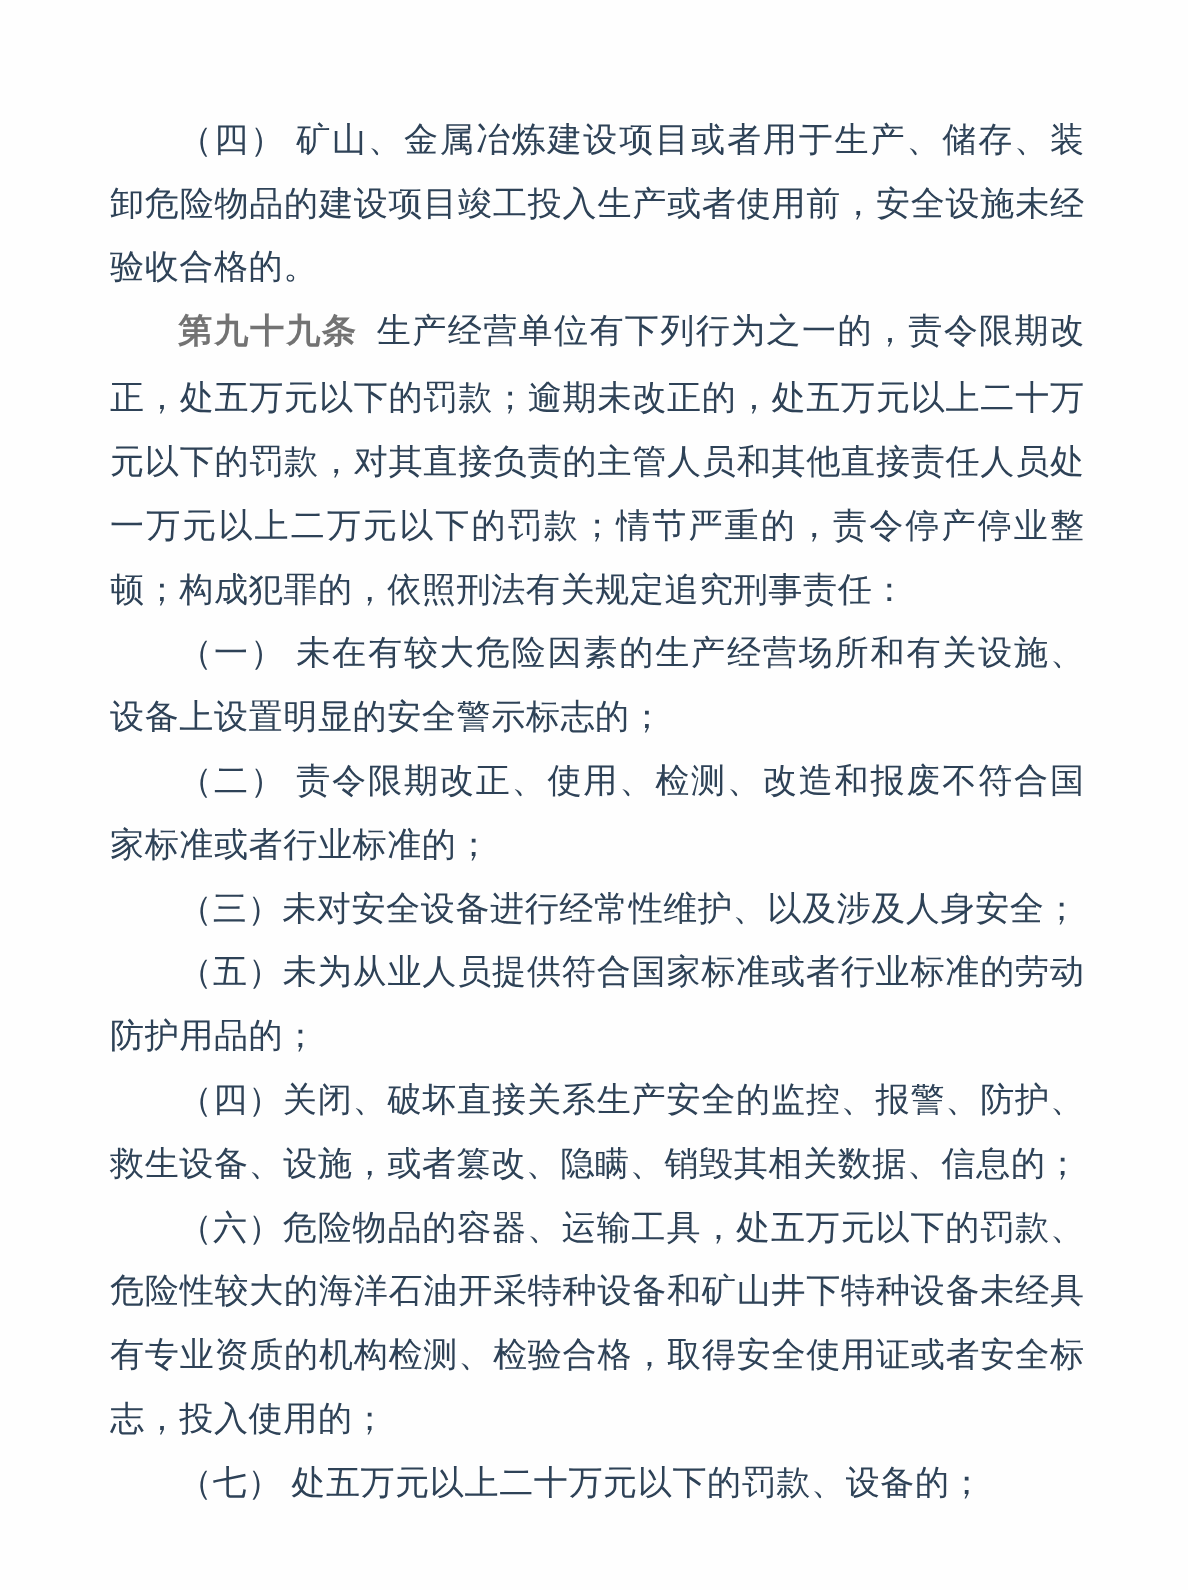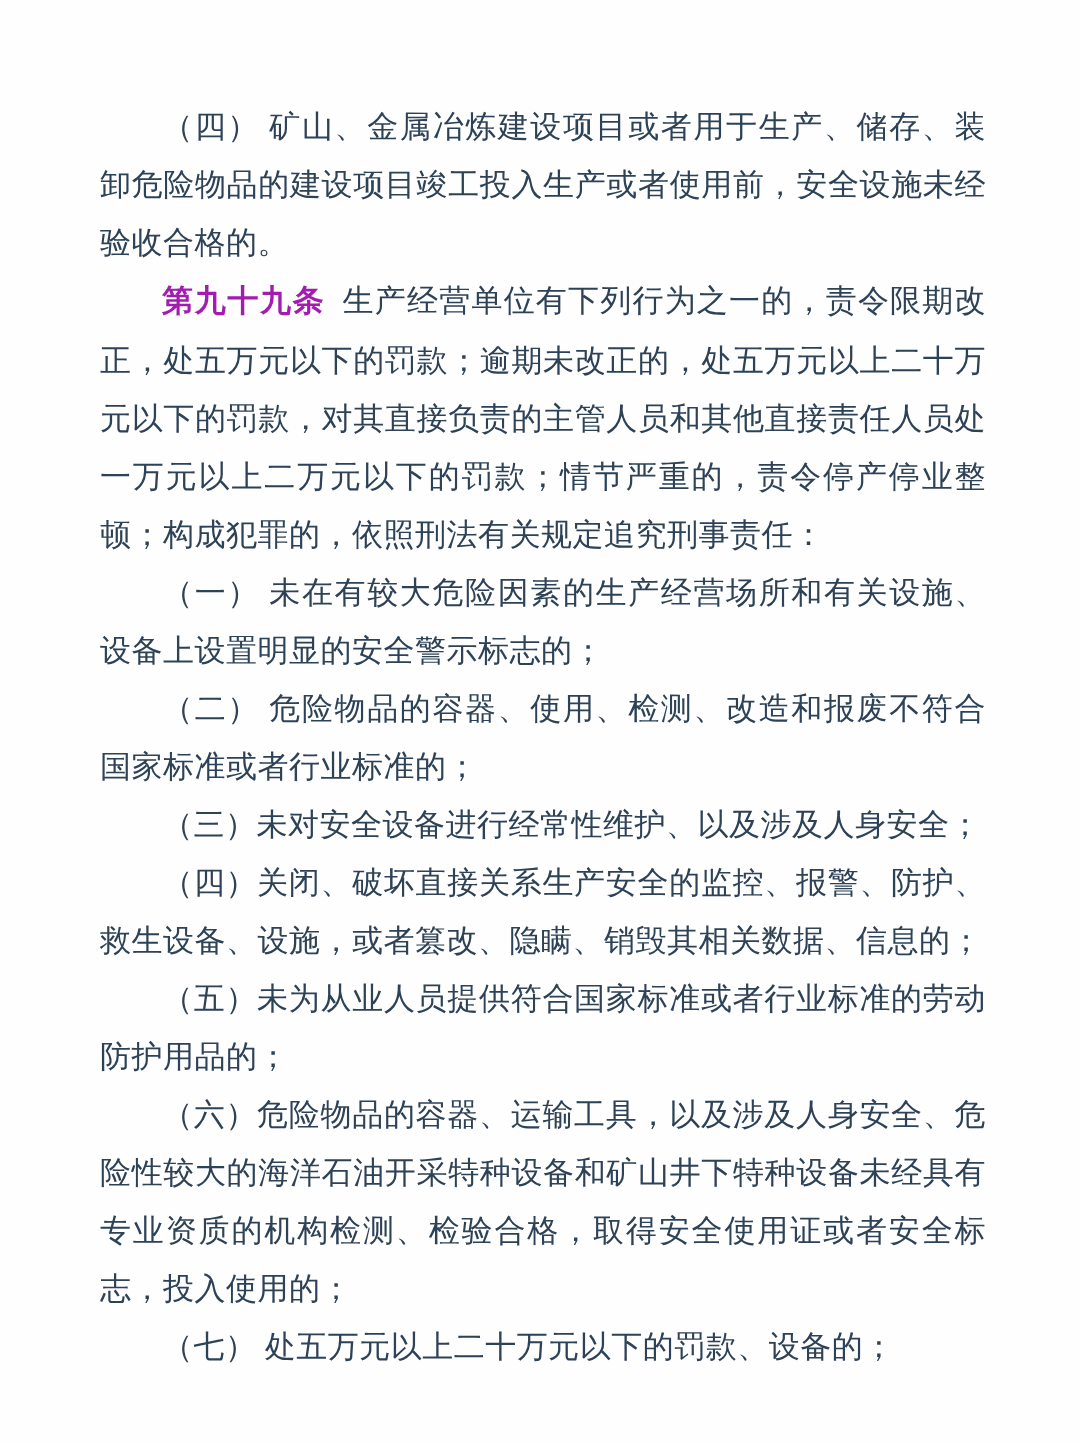--- a/index.html
+++ b/index.html
@@ -24,41 +24,41 @@
     font-size: 31px;
     line-height: 58px;
     color: #2e4257;
     text-align: justify;
     text-indent: 2em;
     letter-spacing: 0.5px;
   }
   .article-label {
     font-family: Liberation Mono, monospace;
     font-weight: 700;
-    color: #a21caf;
+    color: #737373;
     margin-right: 0.55em;
     letter-spacing: 1px;
   }
 </style>
 </head>
 <body>
 
 <div class="page">
 
   <p class="para"><span>（四） 矿山、金属冶炼建设项目或者用于生产、储存、装卸危险物品的建设项目竣工投入生产或者使用前，安全设施未经验收合格的。</span></p>
 
   <p class="para"><span class="article-label">第九十九条</span><span>生产经营单位有下列行为之一的，责令限期改正，处五万元以下的罚款；逾期未改正的，处五万元以上二十万元以下的罚款，对其直接负责的主管人员和其他直接责任人员处一万元以上二万元以下的罚款；情节严重的，责令停产停业整顿；构成犯罪的，依照刑法有关规定追究刑事责任：</span></p>
 
   <p class="para"><span>（一） 未在有较大危险因素的生产经营场所和有关设施、设备上设置明显的安全警示标志的；</span></p>
 
-  <p class="para"><span>（二） 危险物品的容器、使用、检测、改造和报废不符合国家标准或者行业标准的；</span></p>
+  <p class="para"><span>（二） 责令限期改正、使用、检测、改造和报废不符合国家标准或者行业标准的；</span></p>
 
   <p class="para"><span>（三）未对安全设备进行经常性维护、以及涉及人身安全；</span></p>
 
+  <p class="para"><span>（五）未为从业人员提供符合国家标准或者行业标准的劳动防护用品的；</span></p>
+
   <p class="para"><span>（四）关闭、破坏直接关系生产安全的监控、报警、防护、救生设备、设施，或者篡改、隐瞒、销毁其相关数据、信息的；</span></p>
 
-  <p class="para"><span>（五）未为从业人员提供符合国家标准或者行业标准的劳动防护用品的；</span></p>
-
-  <p class="para"><span>（六）危险物品的容器、运输工具，以及涉及人身安全、危险性较大的海洋石油开采特种设备和矿山井下特种设备未经具有专业资质的机构检测、检验合格，取得安全使用证或者安全标志，投入使用的；</span></p>
+  <p class="para"><span>（六）危险物品的容器、运输工具，处五万元以下的罚款、危险性较大的海洋石油开采特种设备和矿山井下特种设备未经具有专业资质的机构检测、检验合格，取得安全使用证或者安全标志，投入使用的；</span></p>
 
   <p class="para"><span>（七） 处五万元以上二十万元以下的罚款、设备的；</span></p>
 
 </div>
 
 </body></html>

